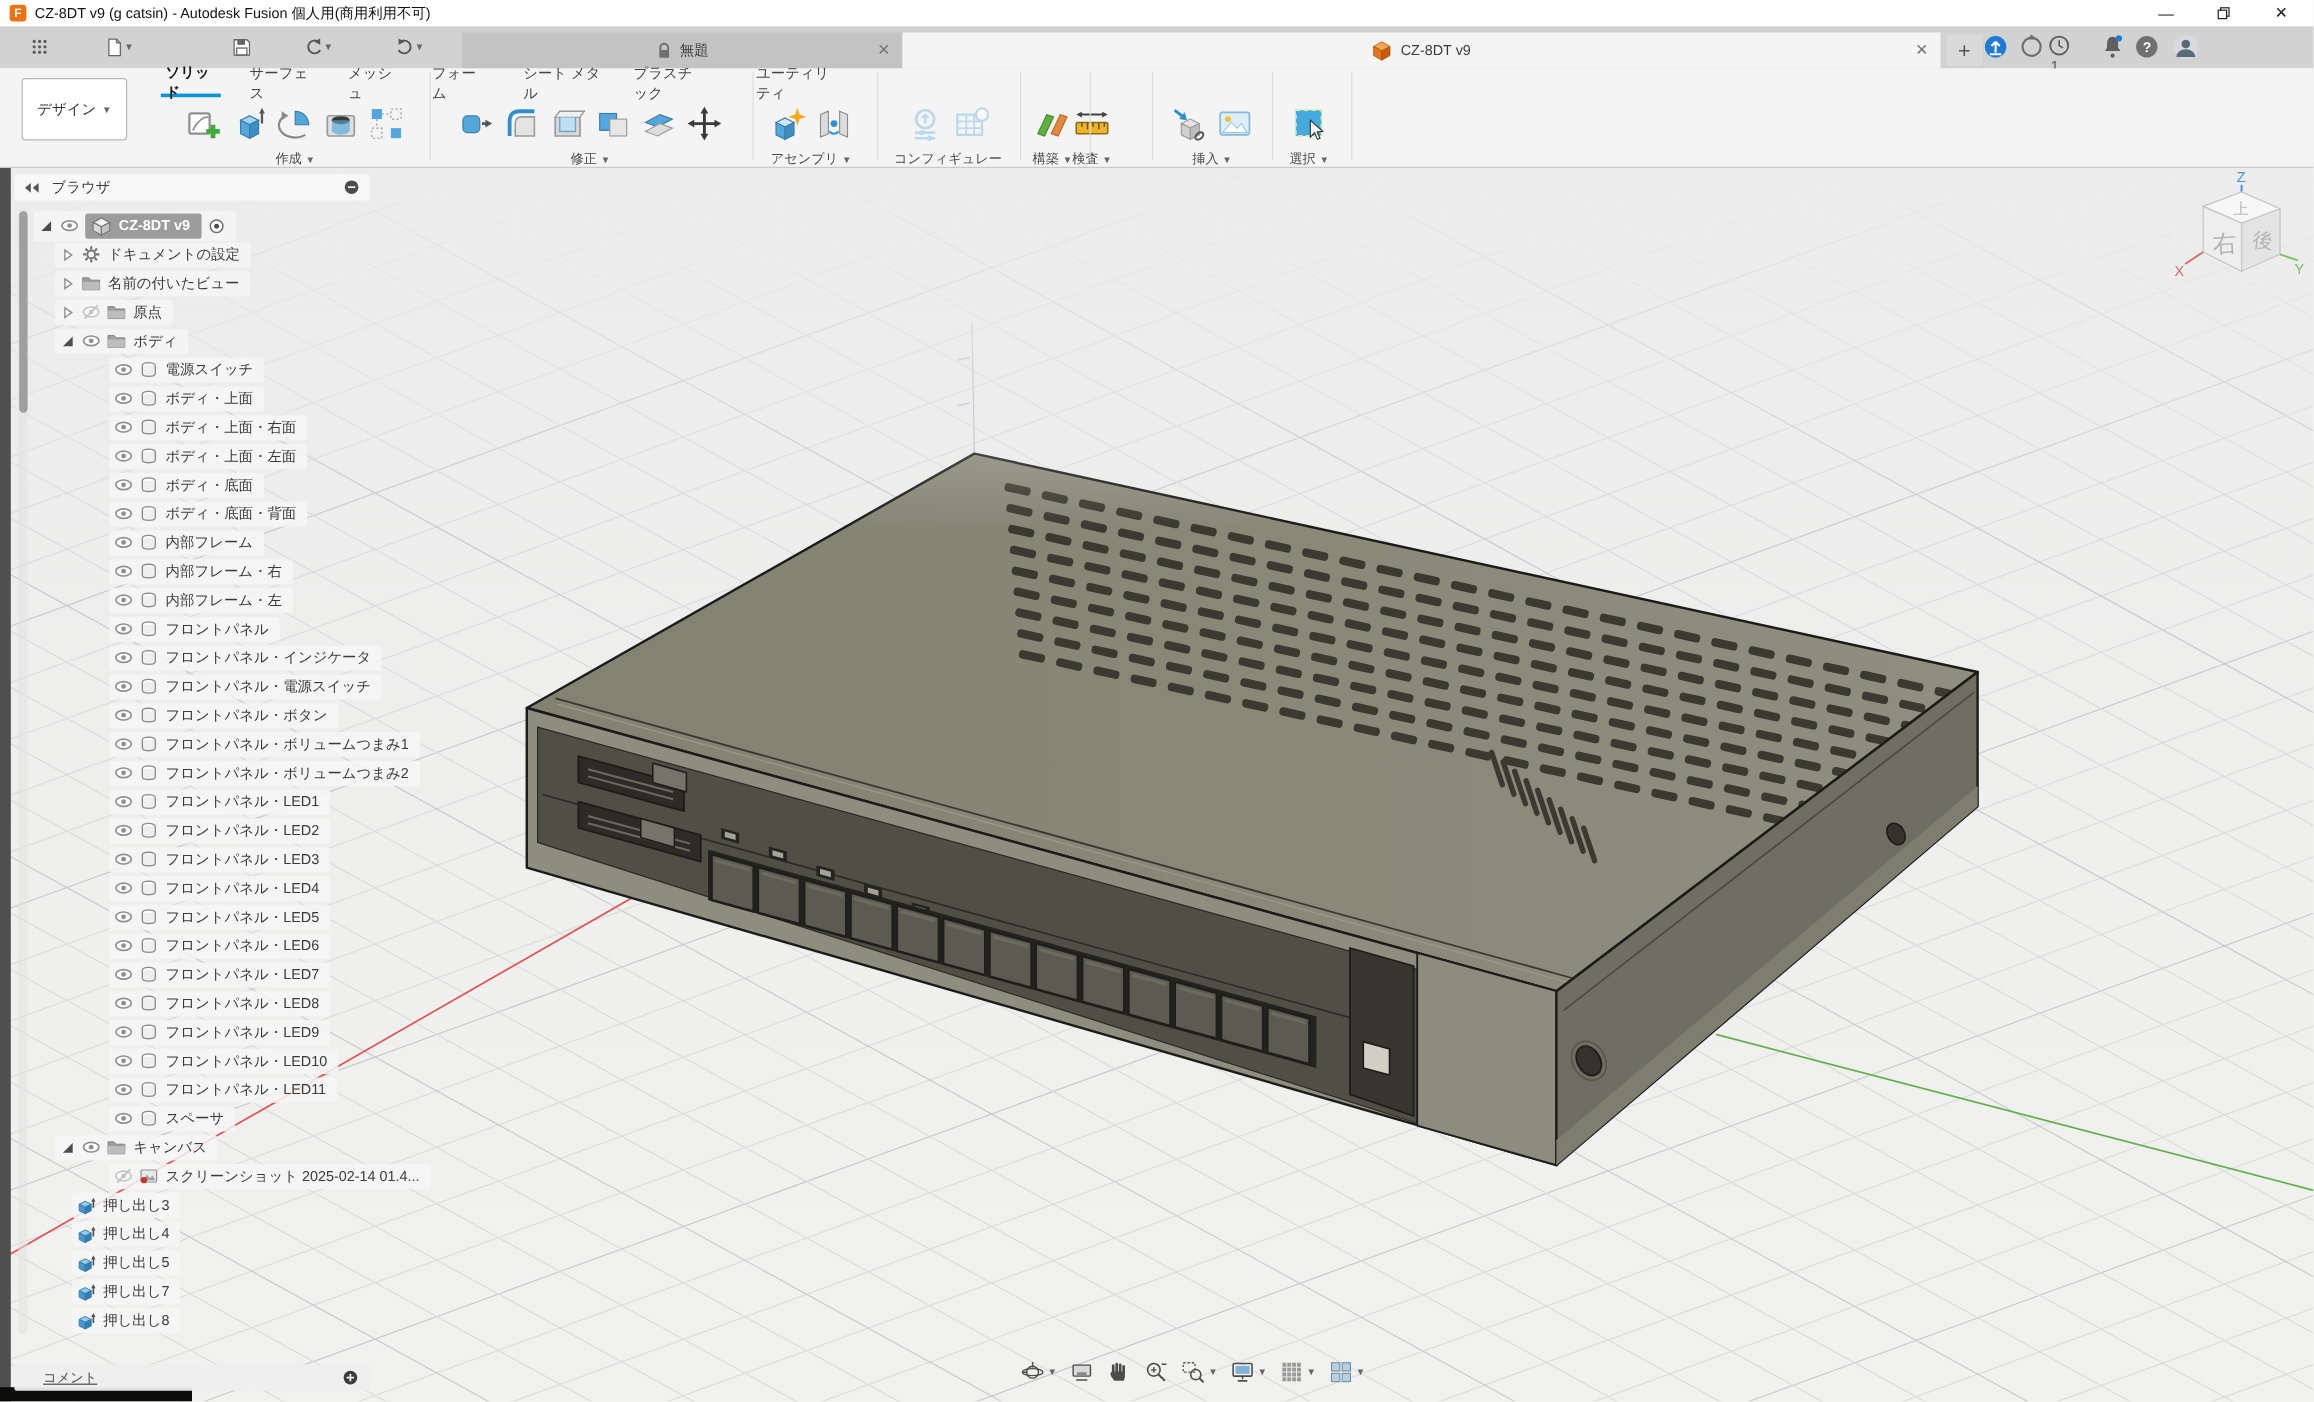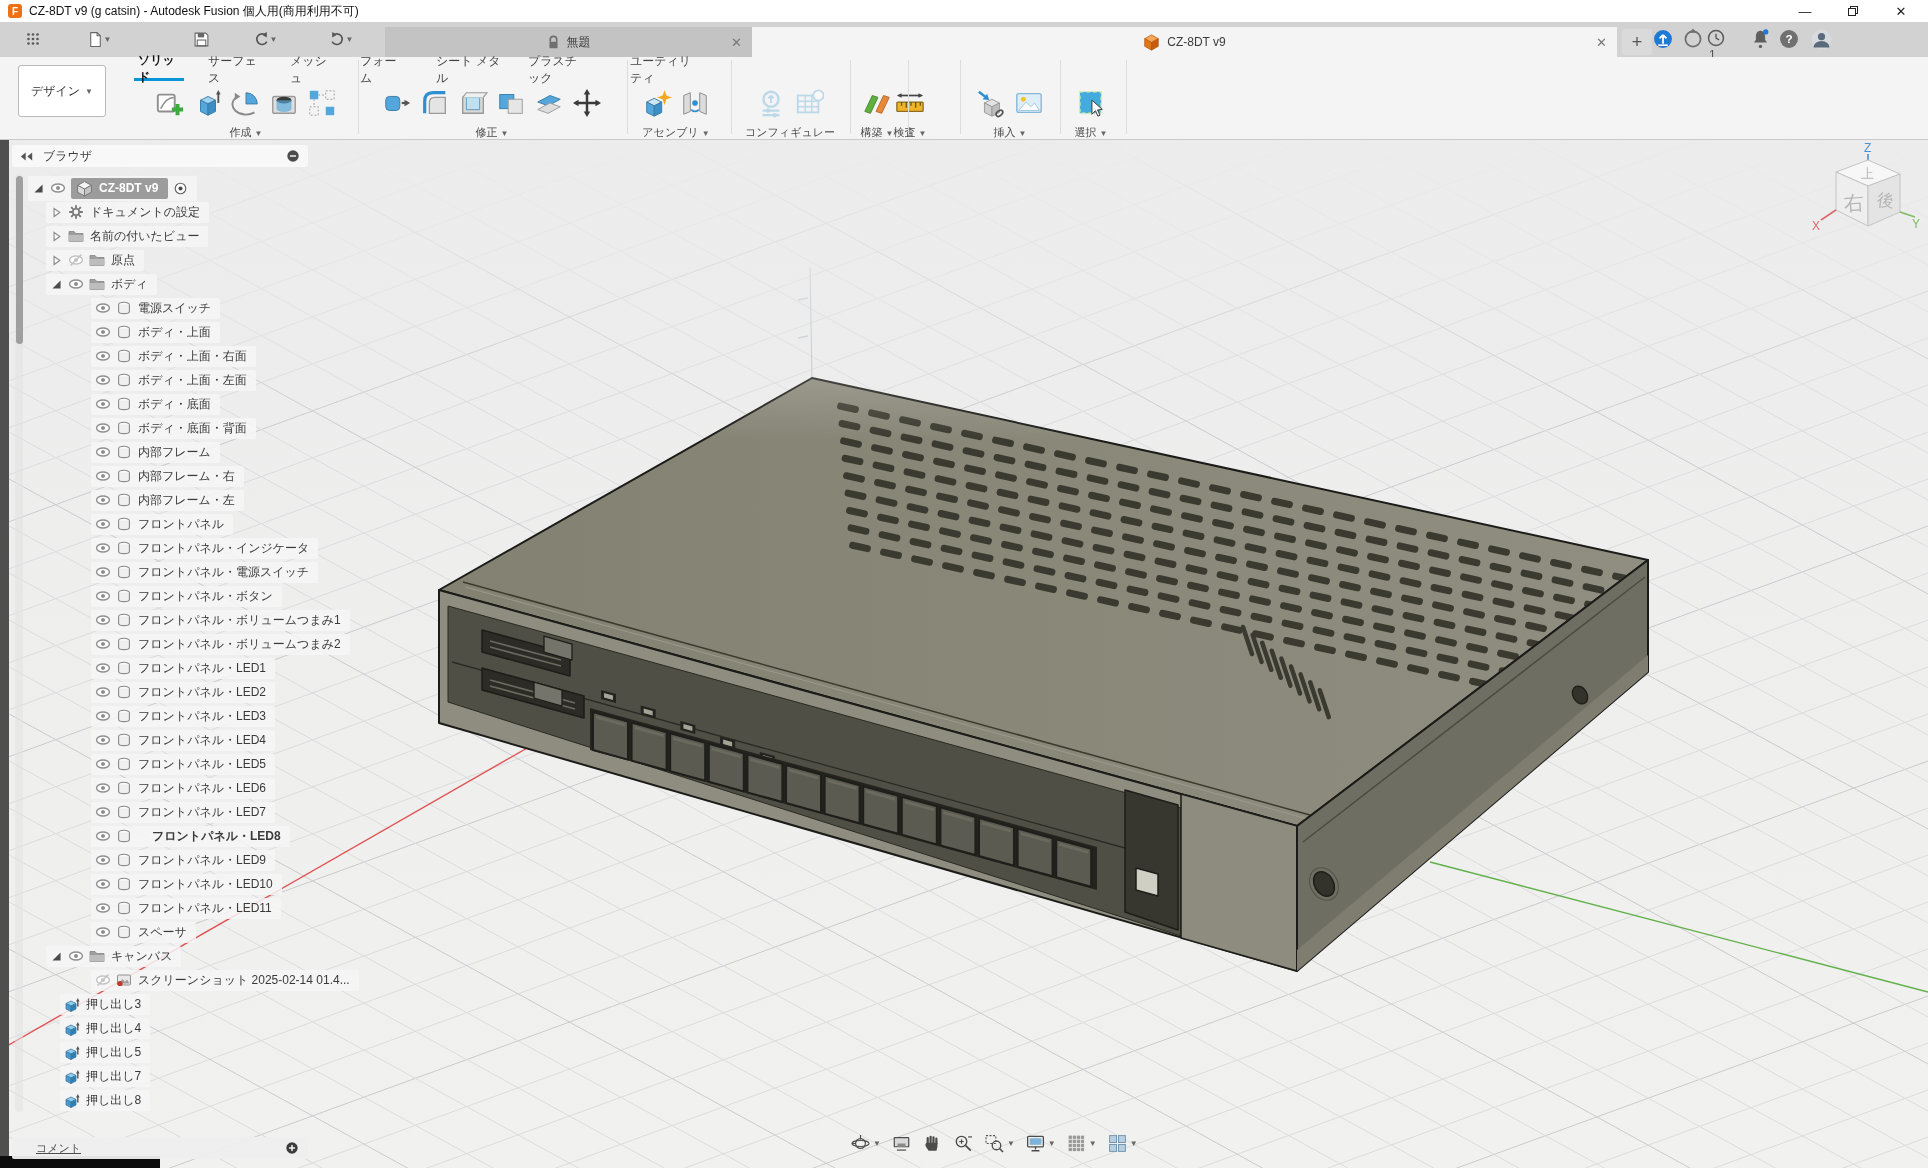--- a/index.html
+++ b/index.html
@@ -1492,21 +1492,21 @@
           </span>
         </div>
         <div class="trow" style="padding-left: 79px;">
           <span class="pill">
             <span style="display: inline-flex;">
               <svg width="16" height="16" viewBox="0 0 16 16">
                 <ellipse cx="8" cy="8" rx="6.4" ry="4" fill="#fff" stroke="#8f8f8f" stroke-width="1.4"></ellipse>
                 <circle cx="8" cy="8" r="2" fill="#8f8f8f"></circle>
               </svg>
             </span>
-            <span style="display: inline-flex; align-items: center; gap: 20px; font-weight: bold;">
+            <span style="display: inline-flex; align-items: center; gap: 6px;">
               <span style="display: inline-flex;">
                 <svg width="16" height="16" viewBox="0 0 16 16">
                   <ellipse cx="8" cy="4.6" rx="5.4" ry="2.4" fill="#fcfcfc" stroke="#8a8a8a" stroke-width="1.1"></ellipse>
                   <path d="M2.6,4.6 v6.6 a5.4,2.4 0 0 0 10.8,0 V4.6" fill="#efefef" stroke="#8a8a8a" stroke-width="1.1"></path>
                 </svg>
               </span>
               <span>フロントパネル・LED8</span>
             </span>
           </span>
         </div>

